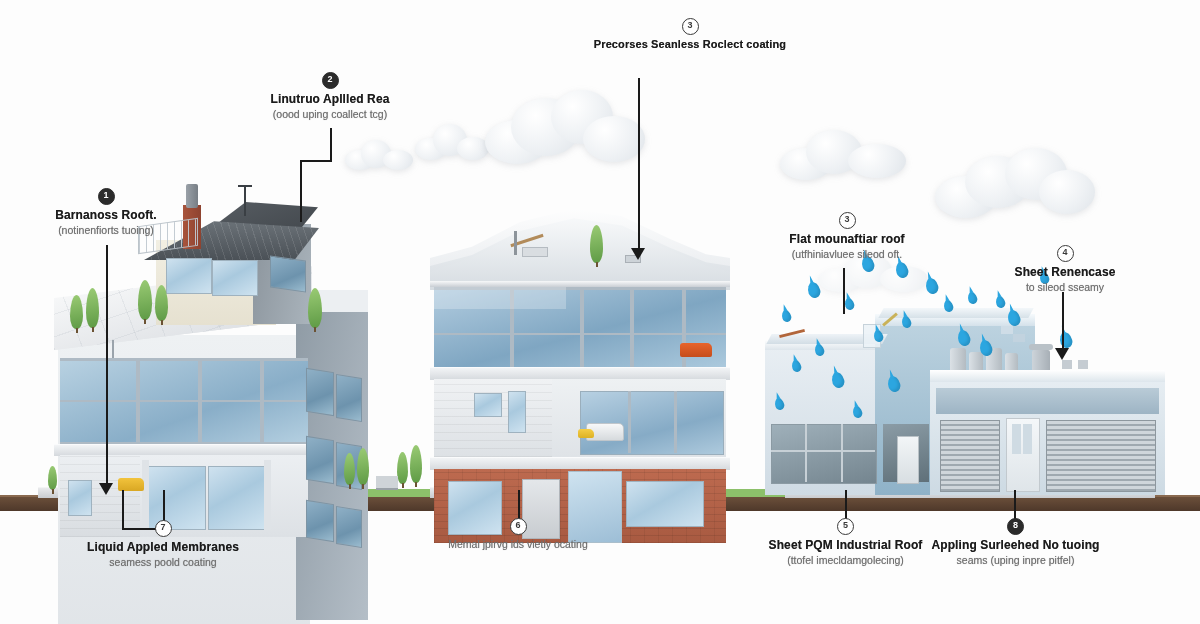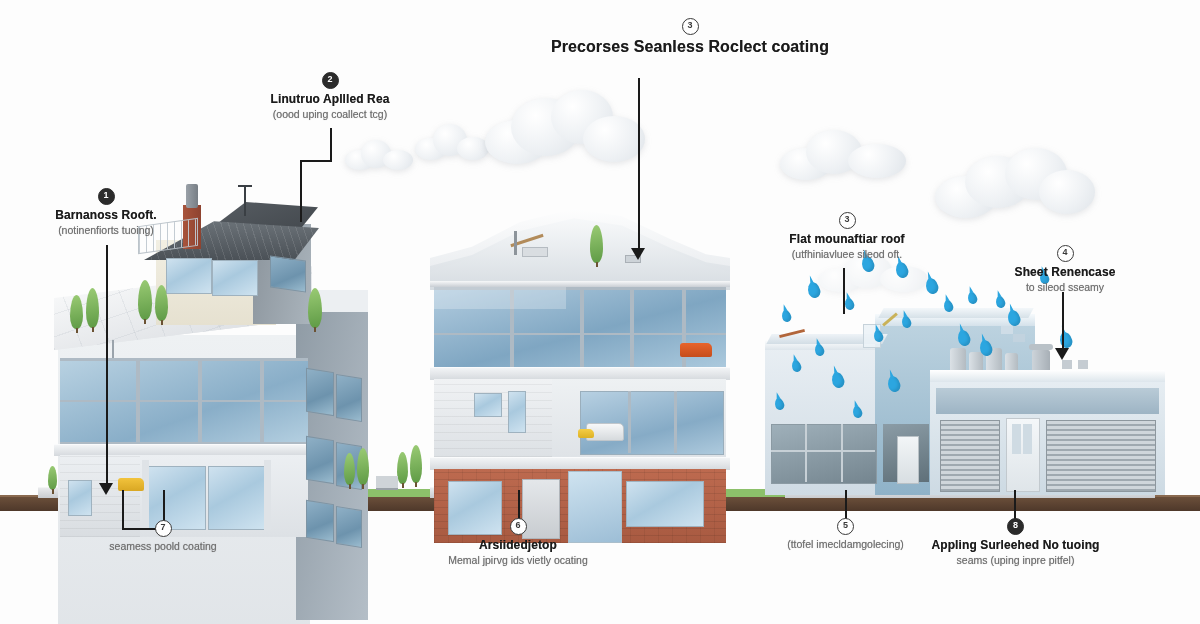--- a/index.html
+++ b/index.html
@@ -357,48 +357,49 @@
   </div>
 
   <div class="callout blur" style="left:240px;top:72px;width:180px;">
     <span class="marker filled">2</span>
     <div class="ctitle">Linutruo Apllled Rea</div>
     <div class="csub">(oood uping coallect tcg)</div>
   </div>
 
   <div class="callout blur" style="left:540px;top:18px;width:300px;">
     <span class="marker">3</span>
-    <div class="ctitle" style="font-size:16px;text-align:center;">Precorses Seanless Roclect coating</div>
+    <div class="ctitle" style="font-size:11px;text-align:center;">Precorses Seanless Roclect coating</div>
   </div>
 
   <div class="callout blur" style="left:762px;top:212px;width:170px;">
     <span class="marker">3</span>
     <div class="ctitle">Flat mounaftiar roof</div>
     <div class="csub" style="white-space:normal;width:120px;margin:2px auto 0;">(utfhiniavluee sileod oft.</div>
   </div>
 
   <div class="callout blur" style="left:985px;top:245px;width:160px;">
     <span class="marker">4</span>
     <div class="ctitle">Sheet Renencase</div>
     <div class="csub">to sileod sseamy</div>
   </div>
 
   <div class="callout blur" style="left:58px;top:520px;width:210px;">
     <span class="marker">7</span>
+    <div class="ctitle">Liquid Appled Membranes</div>
     <div class="csub">seamess poold coating</div>
   </div>
 
   <div class="callout blur" style="left:408px;top:518px;width:220px;">
     <span class="marker">6</span>
-    <div class="ctitle">Arsiidedjetop</div>
     <div class="csub">Memal jpirvg ids vietly ocating</div>
   </div>
 
   <div class="callout blur" style="left:738px;top:518px;width:215px;">
     <span class="marker">5</span>
+    <div class="ctitle">Sheet PQM Industrial Roof</div>
     <div class="csub">(ttofel imecldamgolecing)</div>
   </div>
 
   <div class="callout blur" style="left:918px;top:518px;width:195px;">
     <span class="marker filled">8</span>
     <div class="ctitle">Appling Surleehed No tuoing</div>
     <div class="csub">seams (uping inpre pitfel)</div>
   </div>
 
 </div>

